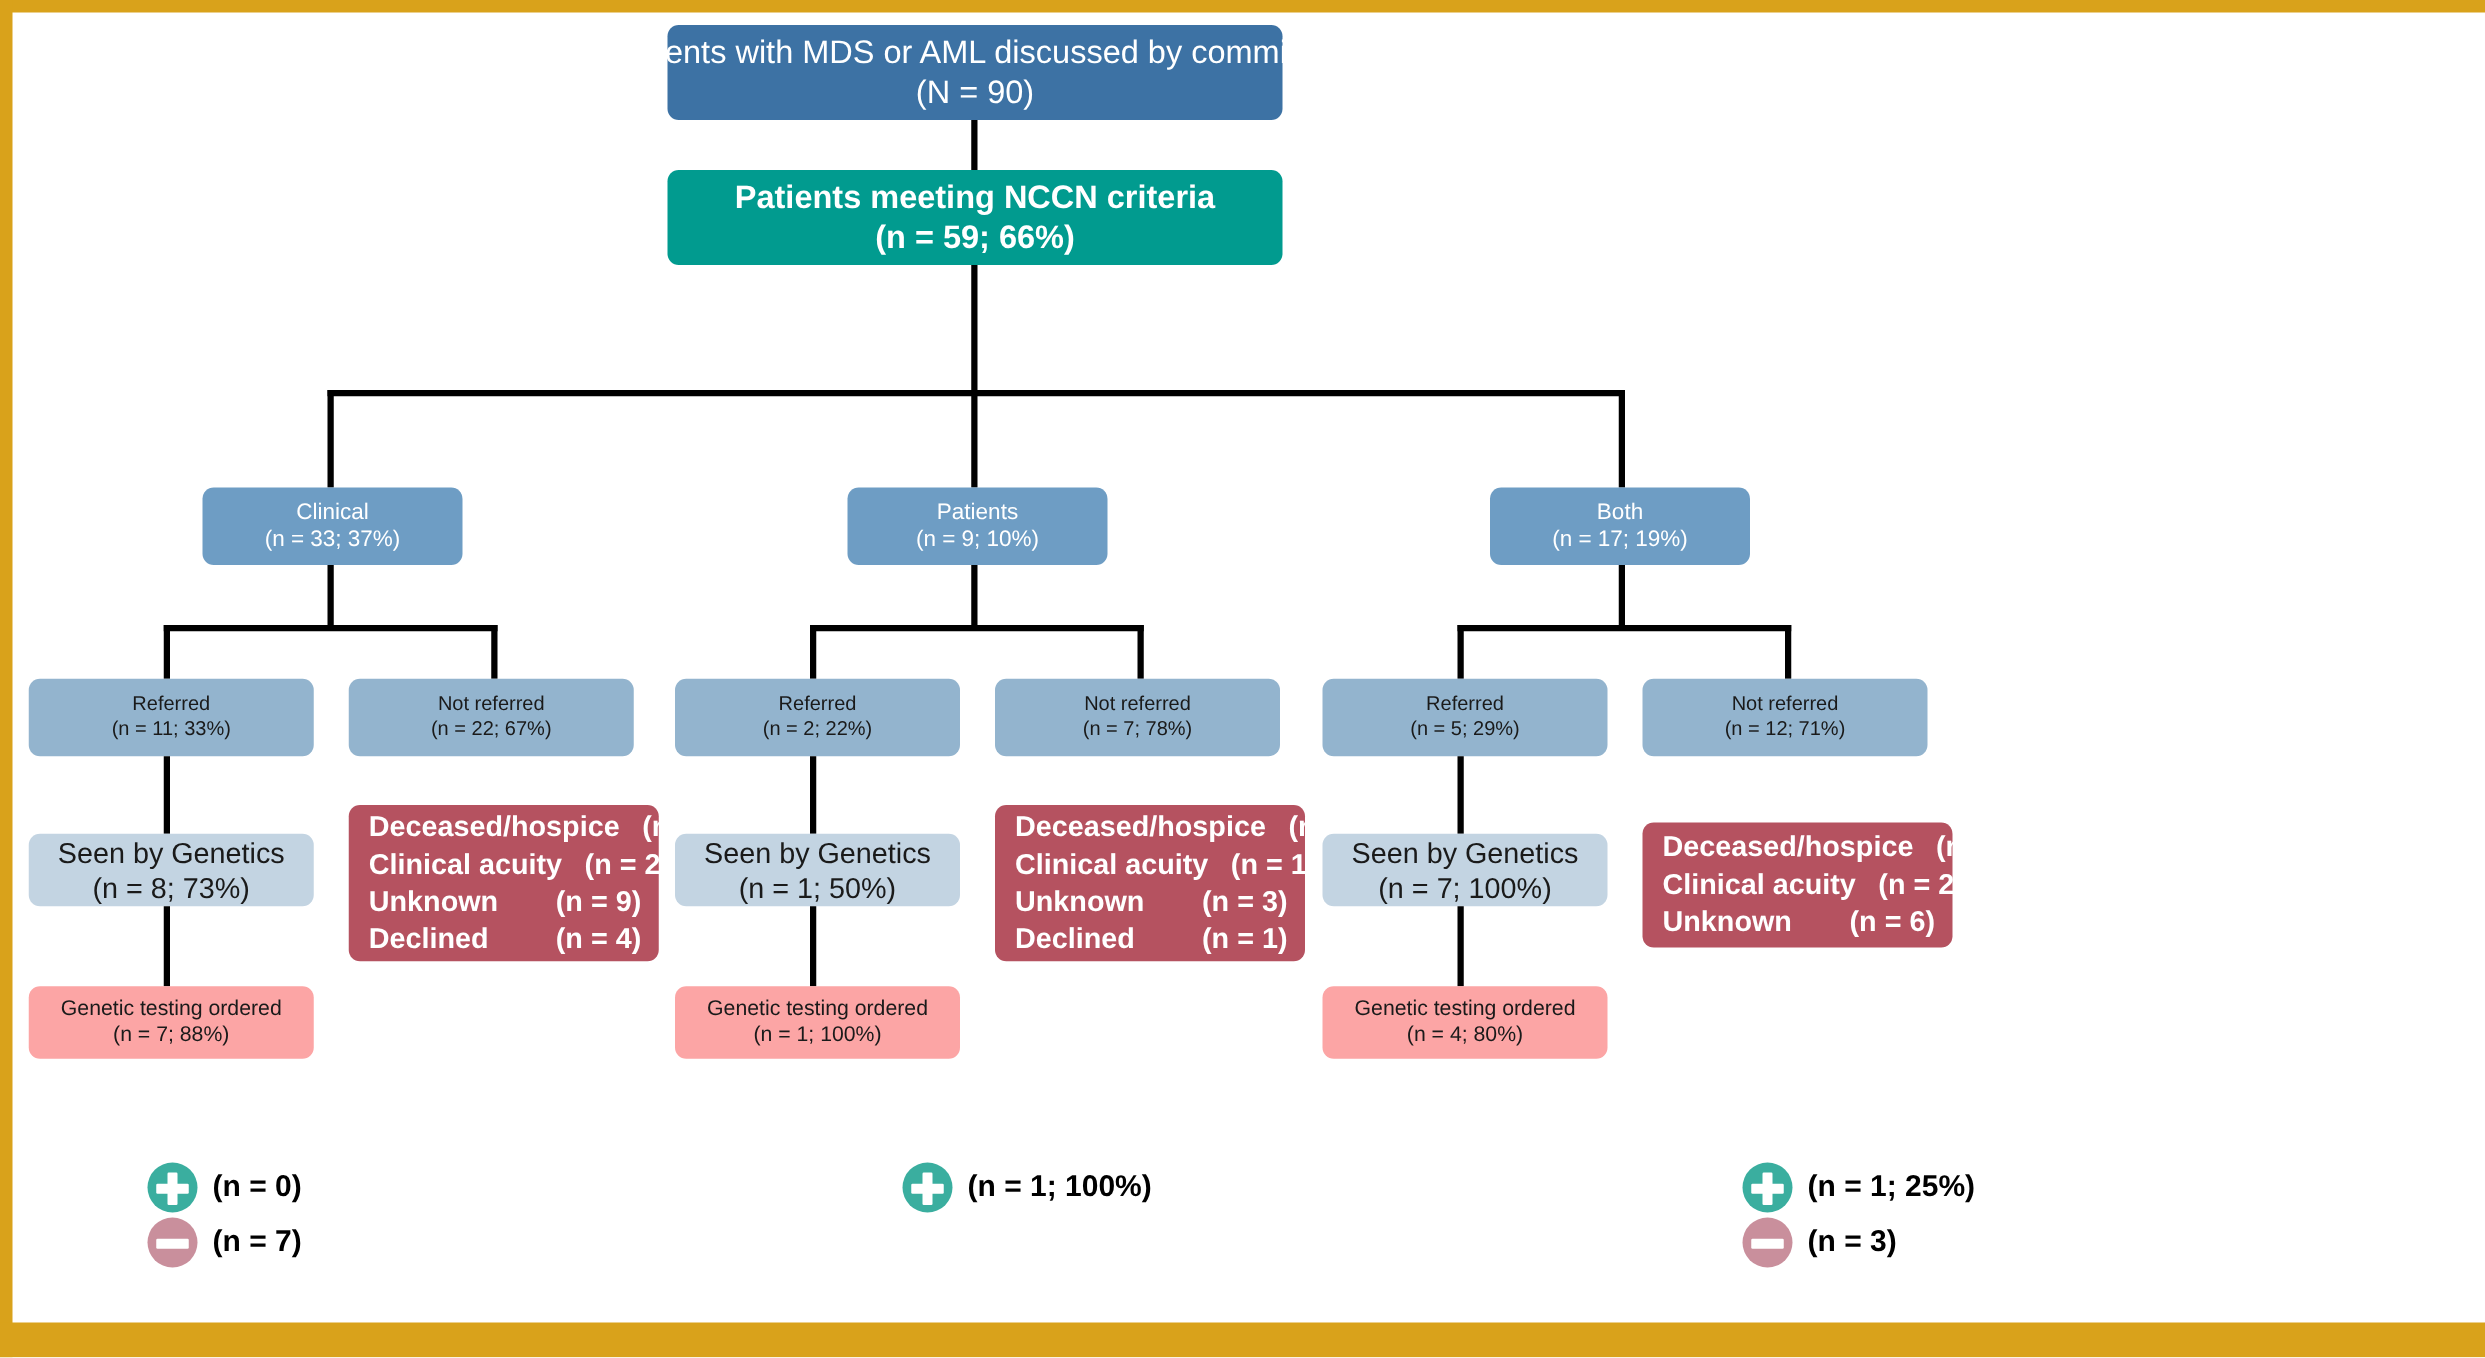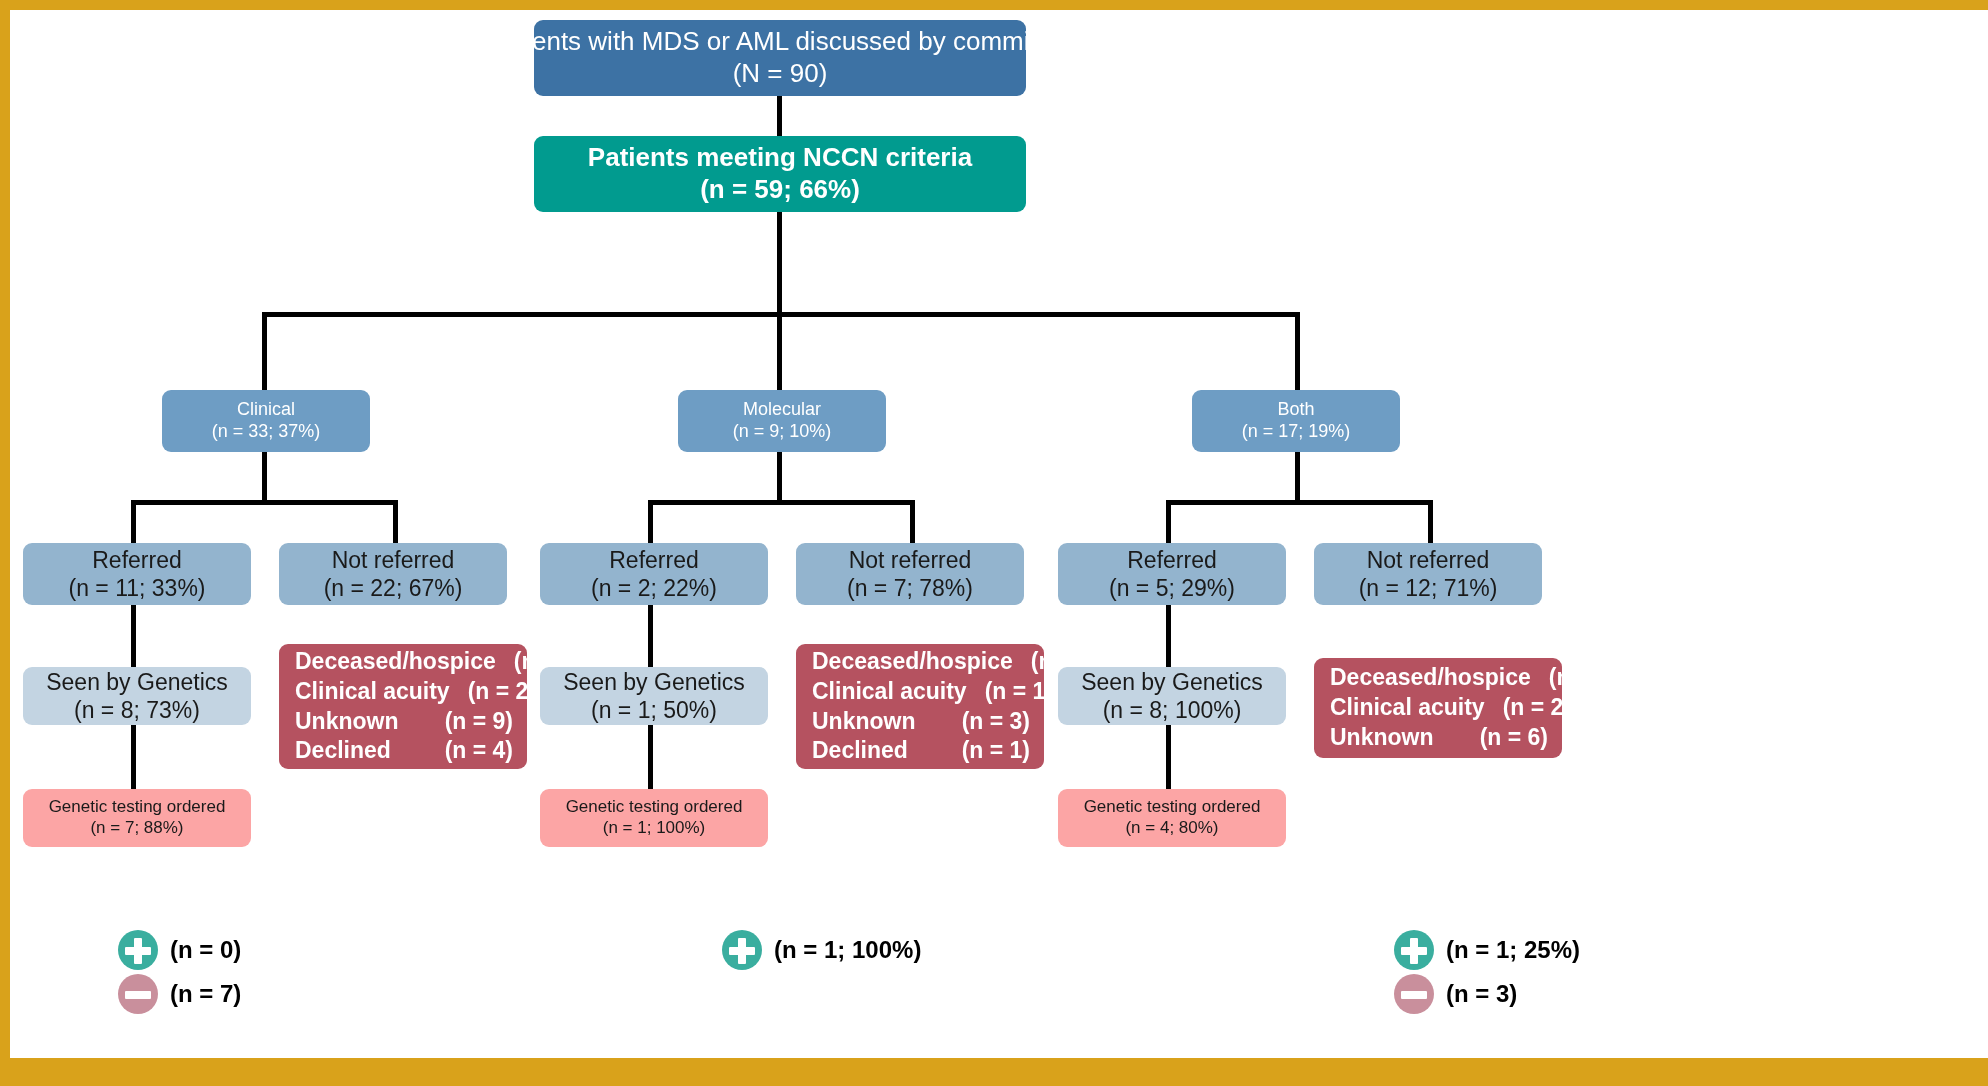--- a/index.html
+++ b/index.html
@@ -53,21 +53,21 @@
     align-items: center;
     justify-content: center;
     text-align: center;
     line-height: 1.22;
   }
   .node .l1, .node .l2 { display: block; white-space: nowrap; }
 
   .n-root   { background: #3d72a4; color: #ffffff; font-size: 26px; }
   .n-crit   { background: #019b8f; color: #ffffff; font-size: 26px; }
   .n-cat    { background: #6e9dc4; color: #ffffff; font-size: 18px; }
-  .n-ref    { background: #93b4ce; color: #1a1a1a; font-size: 23px; }
+  .n-ref    { background: #93b4ce; color: #1a1a1a; font-size: 16px; }
   .n-seen   { background: #c3d4e2; color: #1a1a1a; font-size: 23px; }
   .n-order  { background: #fca5a5; color: #1a1a1a; font-size: 17px; }
 
   
   .reasons {
     position: absolute;
     box-sizing: border-box;
     background: #b55260;
     color: #ffffff;
     border-radius: 9px;
@@ -160,21 +160,21 @@
 
     <div class="ln ln-v" style="left:252px; top:302px; height:78px;"></div>
     <div class="ln ln-v" style="left:767px; top:302px; height:78px;"></div>
     <div class="ln ln-v" style="left:1285px; top:302px; height:78px;"></div>
 
     <div class="node n-cat" style="left:152px; top:380px; width:208px; height:62px;">
       <span class="l1">Clinical</span>
       <span class="l2">(n = 33; 37%)</span>
     </div>
     <div class="node n-cat" style="left:668px; top:380px; width:208px; height:62px;">
-      <span class="l1">Molecular</span>
+      <span class="l1">Patients</span>
       <span class="l2">(n = 9; 10%)</span>
     </div>
     <div class="node n-cat" style="left:1182px; top:380px; width:208px; height:62px;">
       <span class="l1">Both</span>
       <span class="l2">(n = 17; 19%)</span>
     </div>
 
     <div class="ln ln-v" style="left:252px; top:442px; height:48px;"></div>
     <div class="ln ln-h" style="left:121px; top:490px; width:267px;"></div>
     <div class="ln ln-v" style="left:121px; top:490px; height:43px;"></div>
@@ -277,21 +277,21 @@
     <div class="node n-seen" style="left:13px; top:657px; width:228px; height:58px;">
       <span class="l1">Seen by Genetics</span>
       <span class="l2">(n = 8; 73%)</span>
     </div>
     <div class="node n-seen" style="left:530px; top:657px; width:228px; height:58px;">
       <span class="l1">Seen by Genetics</span>
       <span class="l2">(n = 1; 50%)</span>
     </div>
     <div class="node n-seen" style="left:1048px; top:657px; width:228px; height:58px;">
       <span class="l1">Seen by Genetics</span>
-      <span class="l2">(n = 8; 100%)</span>
+      <span class="l2">(n = 7; 100%)</span>
     </div>
 
     <div class="ln ln-v" style="left:121px; top:715px; height:64px;"></div>
     <div class="ln ln-v" style="left:638px; top:715px; height:64px;"></div>
     <div class="ln ln-v" style="left:1156px; top:715px; height:64px;"></div>
 
     <div class="node n-order" style="left:13px; top:779px; width:228px; height:58px;">
       <span class="l1">Genetic testing ordered</span>
       <span class="l2">(n = 7; 88%)</span>
     </div>

